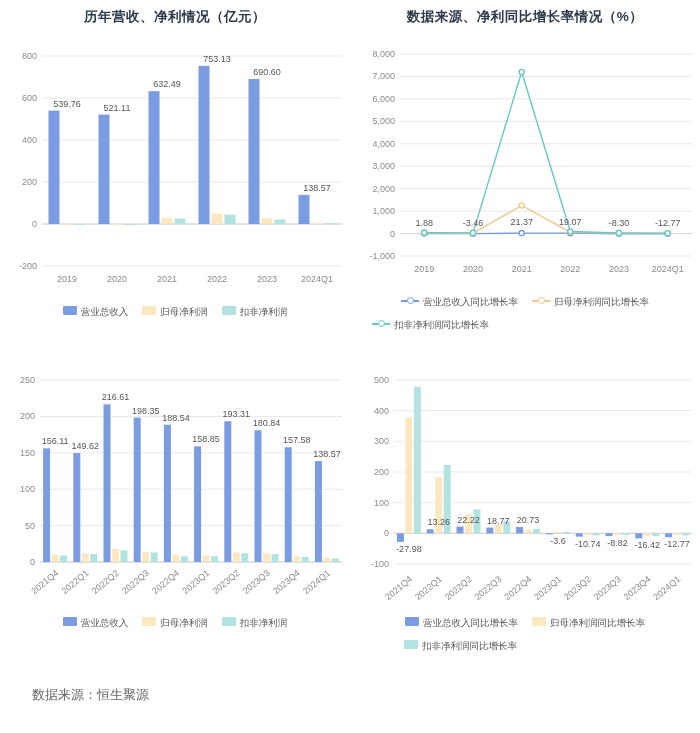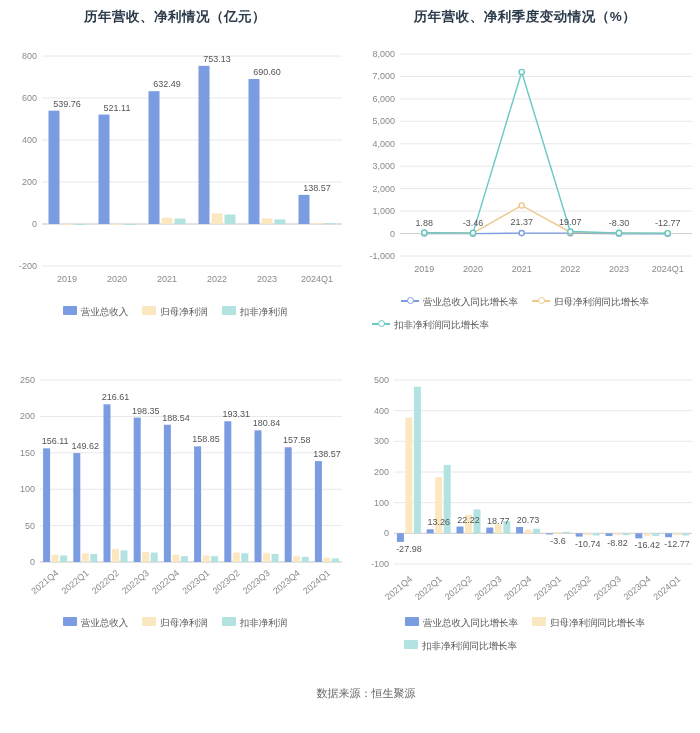--- a/index.html
+++ b/index.html
@@ -37,21 +37,21 @@
   .legend .swatch{width:14px;height:9px;border-radius:1px;display:inline-block;}
   .legend .lineswatch{width:18px;height:9px;display:inline-block;position:relative;}
   .legend .lineswatch::before{
     content:"";position:absolute;left:0;top:4px;width:18px;height:1.5px;background:currentColor;
   }
   .legend .lineswatch::after{
     content:"";position:absolute;left:6px;top:1px;width:5px;height:5px;border-radius:50%;
     border:1.5px solid currentColor;background:#fff;
   }
   .source{
-    text-align:center;font-size:11px;color:#666;
+    text-align:left;font-size:13px;color:#666;
     margin-top:4px;
     margin-left:32px;
   }
   .axis-text{font-size:9px;fill:#8a8a8a;font-family:"Liberation Sans",sans-serif;}
   .val-text{font-size:9px;fill:#555;font-family:"Liberation Sans",sans-serif;}
   .gridline{stroke:#e8e8e8;stroke-width:1;}
   .axisline{stroke:#d0d0d0;stroke-width:1;}
 </style>
 </head>
 <body>
@@ -125,21 +125,21 @@
           <span>归母净利润</span>
         </div>
       <div class="item">
           <span class="swatch" style="background:#b2e3e0"></span>
           <span>扣非净利润</span>
         </div>
     </div>
   </div>
 
   <div class="panel">
-    <div class="panel-title">历年营收、净利季度变动情况（%）</div>
+    <div class="panel-title">数据来源、净利同比增长率情况（%）</div>
     <div class="plot">
       <svg width="350" height="270" viewBox="0 0 350 270">
         <g id="p2-grid">
             <line x1="50" y1="230" x2="342" y2="230" class="gridline"></line>
             <text x="45" y="233" text-anchor="end" class="axis-text">-1,000</text>
             <line x1="50" y1="207.55555555555554" x2="342" y2="207.55555555555554" class="gridline"></line>
             <text x="45" y="210.55555555555554" text-anchor="end" class="axis-text">0</text>
             <line x1="50" y1="185.11111111111111" x2="342" y2="185.11111111111111" class="gridline"></line>
             <text x="45" y="188.11111111111111" text-anchor="end" class="axis-text">1,000</text>
             <line x1="50" y1="162.66666666666669" x2="342" y2="162.66666666666669" class="gridline"></line>

